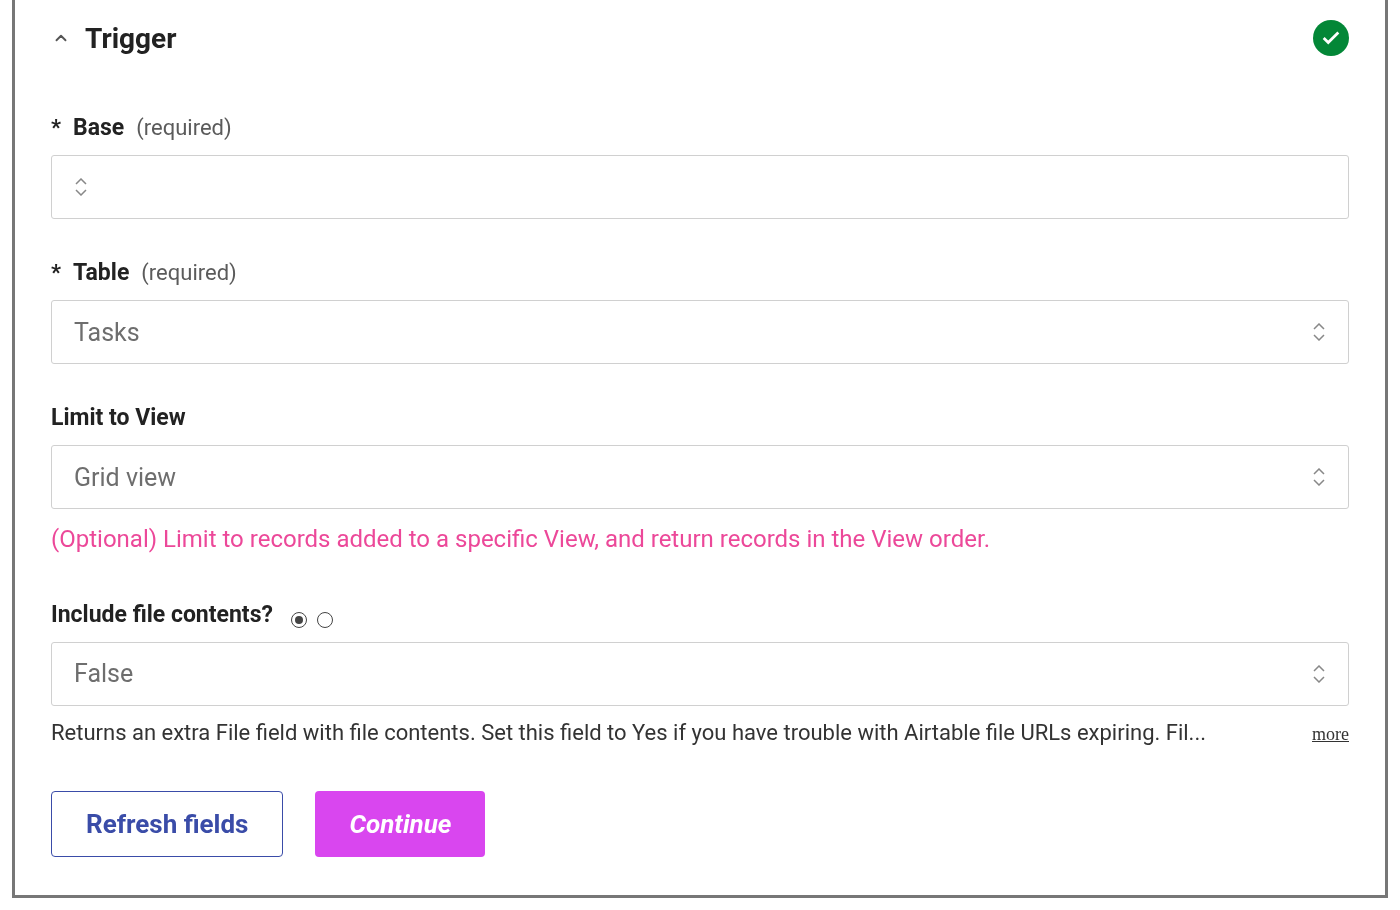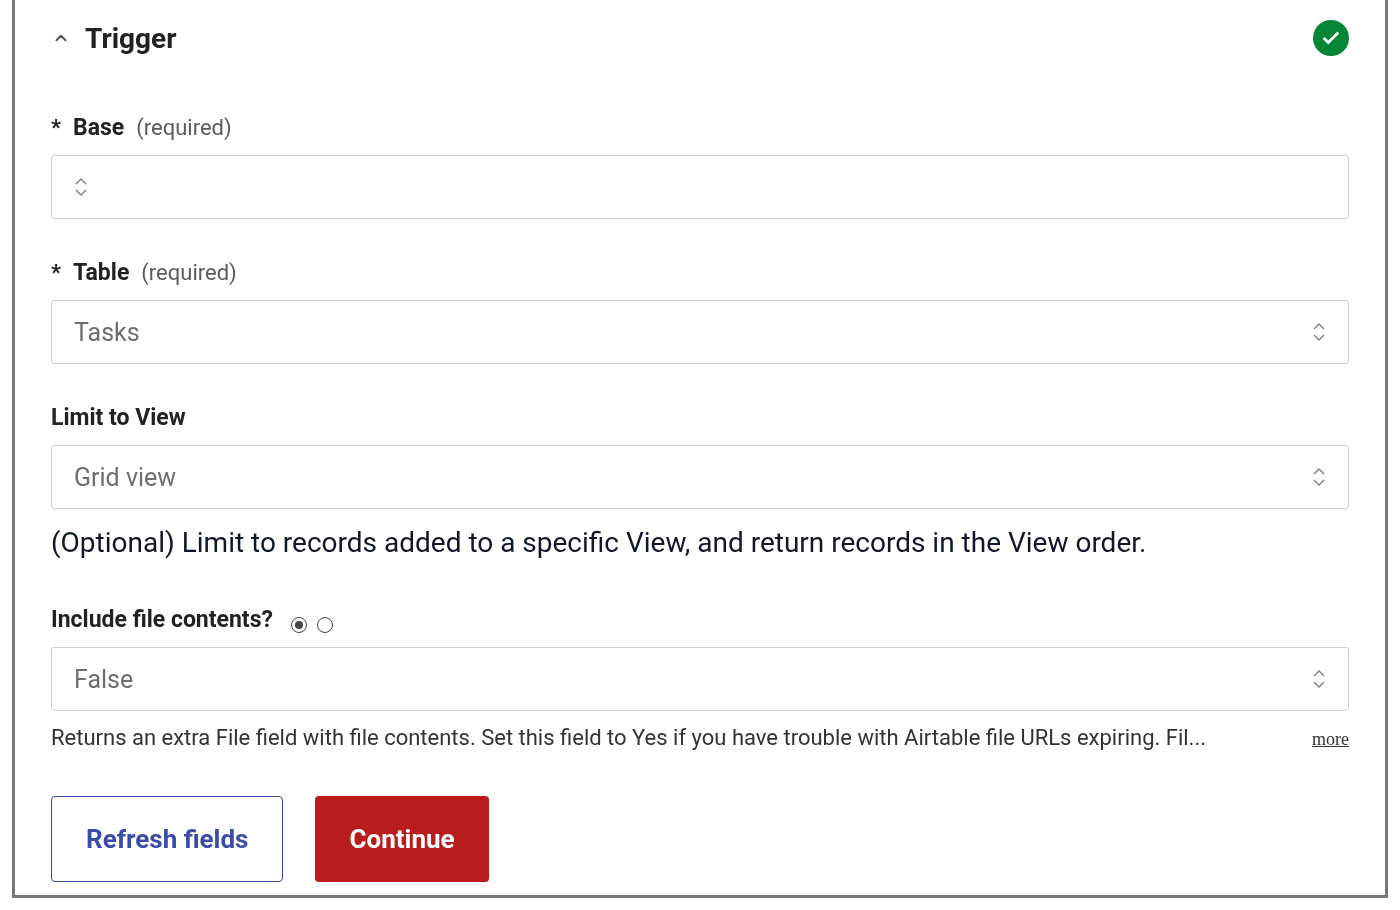--- a/index.html
+++ b/index.html
@@ -92,22 +92,22 @@
     color: #6e6e6e;
   }
   .updown {
     display: flex;
     flex-direction: column;
     gap: 2px;
     color: #888;
   }
   .updown svg { width: 14px; height: 8px; display:block; }
   .help-text {
-    font-size: 28px;
-    color: #0f172a;
+    font-size: 24px;
+    color: #ec4899;
     margin-top: 14px;
     line-height: 1.4;
   }
   .help-row {
     display: flex;
     align-items: baseline;
     justify-content: space-between;
     gap: 20px;
     margin-top: 14px;
   }
@@ -149,39 +149,40 @@
     background: #444;
     border-radius: 50%;
     display: block;
   }
   .button-row {
     display: flex;
     gap: 32px;
     margin-top: 46px;
   }
   .btn {
-    height: 86px;
+    height: 66px;
     padding: 0 34px;
     font-size: 26px;
     font-weight: 700;
     border-radius: 4px;
     cursor: pointer;
     display: flex;
     align-items: center;
     justify-content: center;
   }
   .btn-outline {
     border: 1.5px solid #3a4ca8;
     color: #3a4ca8;
     background: #fff;
   }
   .btn-primary {
     border: none;
-    background: #b91c1c;
+    background: #d946ef;
     color: #fff;
+    font-style: italic;
   }
   .label-with-radios {
      display: flex;
      align-items: flex-end;
      gap: 8px;
      margin-bottom: 14px;
   }
 </style>
 </head>
 <body>

